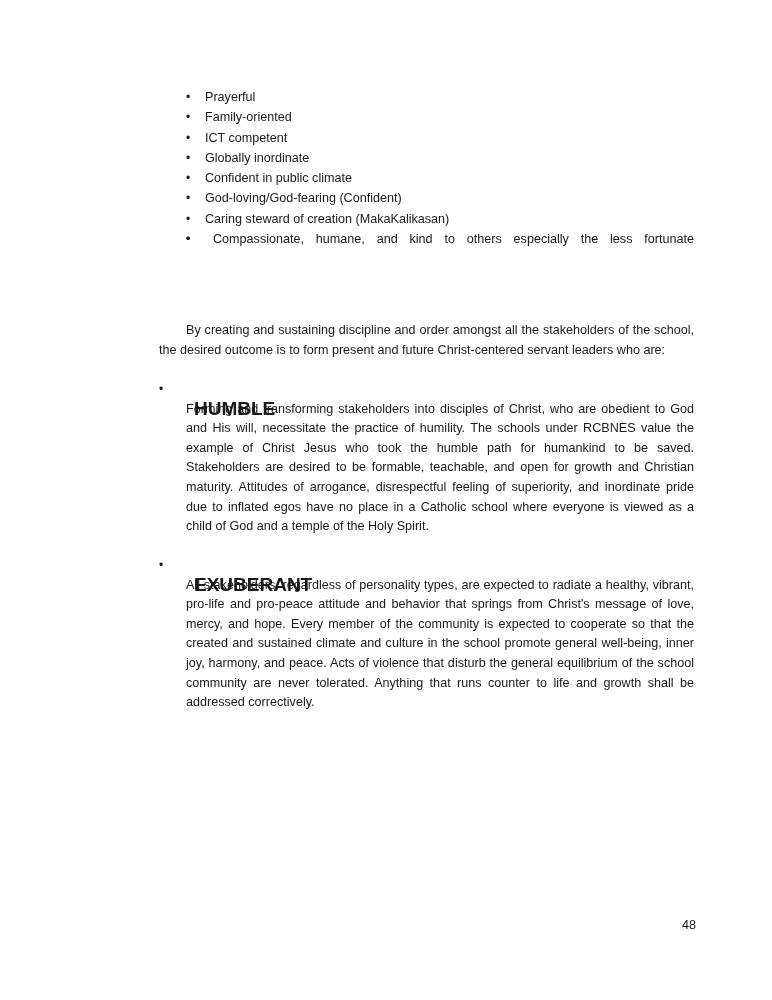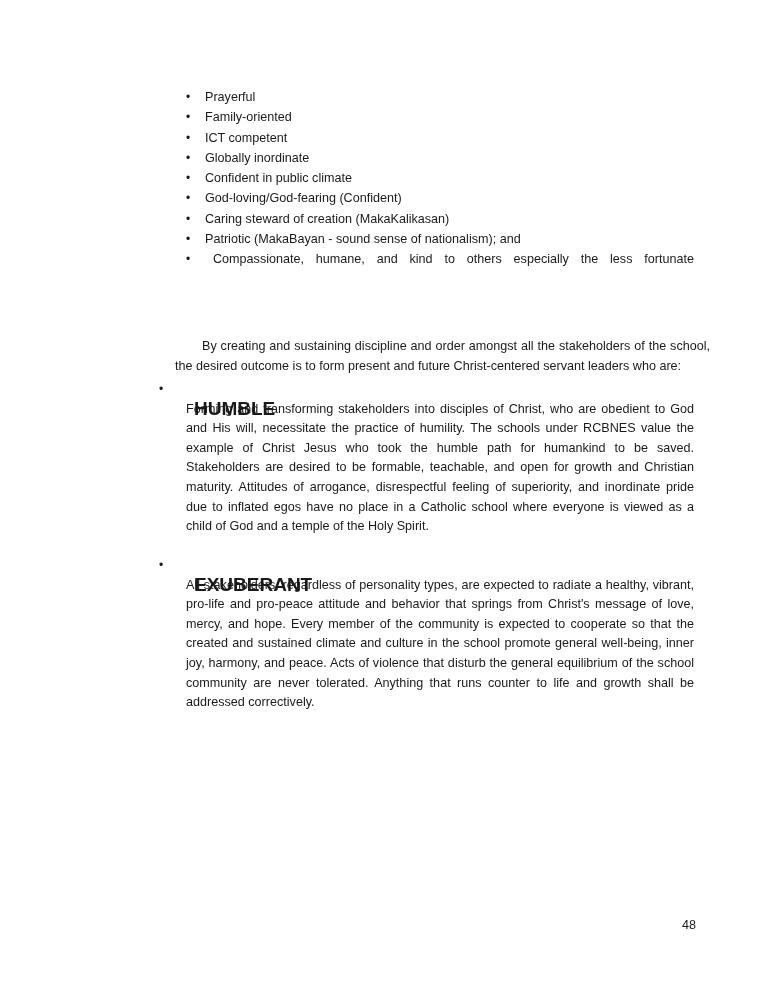--- a/index.html
+++ b/index.html
@@ -57,21 +57,21 @@
     .trait-list li .text-tail {
       display: block;
       text-align: left;
     }
     
     .intro {
       position: absolute;
       left: 159px;
       top: 320px;
       width: 535px;
-      margin: 16px;
+      margin: 0;
       line-height: 20px;
       text-align: justify;
       text-indent: 27px;
     }
     
     .value-section {
       position: absolute;
       left: 159px;
       width: 535px;
     }
@@ -141,21 +141,20 @@
     <li>
       <span class="bullet">•</span>
       <span>God-loving/God-fearing (Confident)</span>
     </li>
     <li>
       <span class="bullet">•</span>
       <span>Caring steward of creation (MakaKalikasan)</span>
     </li>
     <li>
       <span class="bullet">•</span>
-      <span>Patriotic (MakaBayan - sound sense of nationalism); and</span>
     </li>
     <li>
       <span class="bullet">•</span>
       <span class="text-justified">Compassionate, humane, and kind to others especially the less fortunate</span>
     </li>
   </ul>
 
   <p class="intro">By creating and sustaining discipline and order amongst all the stakeholders of the school, the desired outcome is to form present and future Christ-centered servant leaders who are:</p>
 
   <div class="value-section" id="section-humble">

